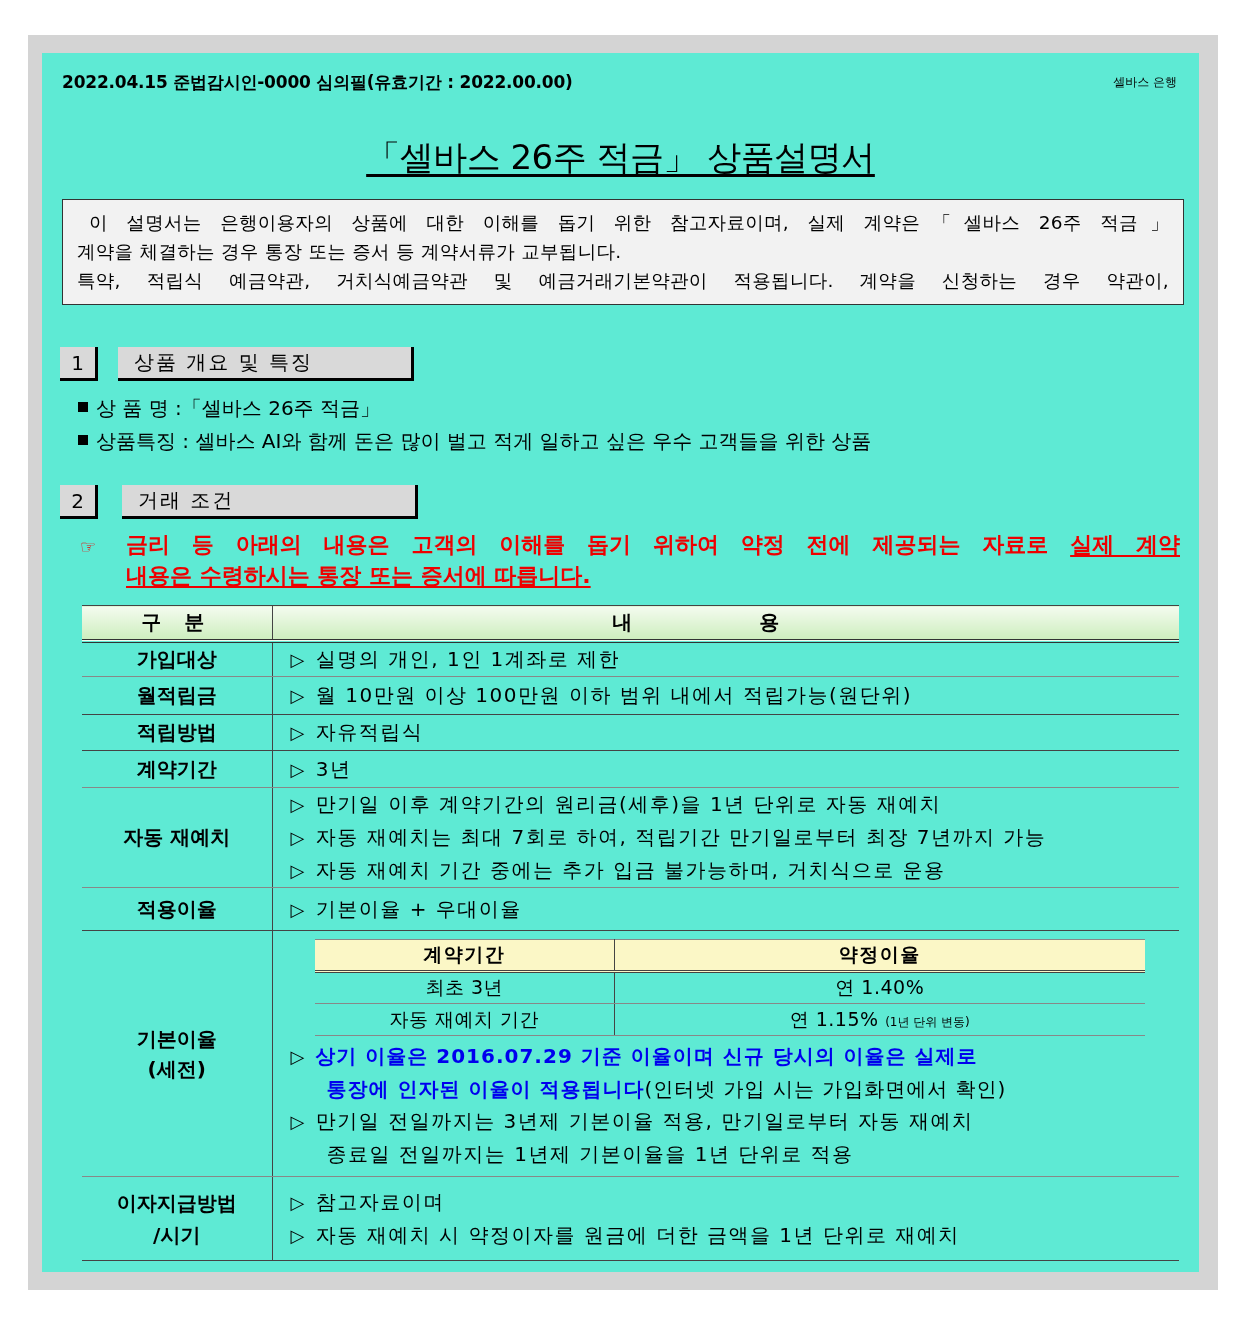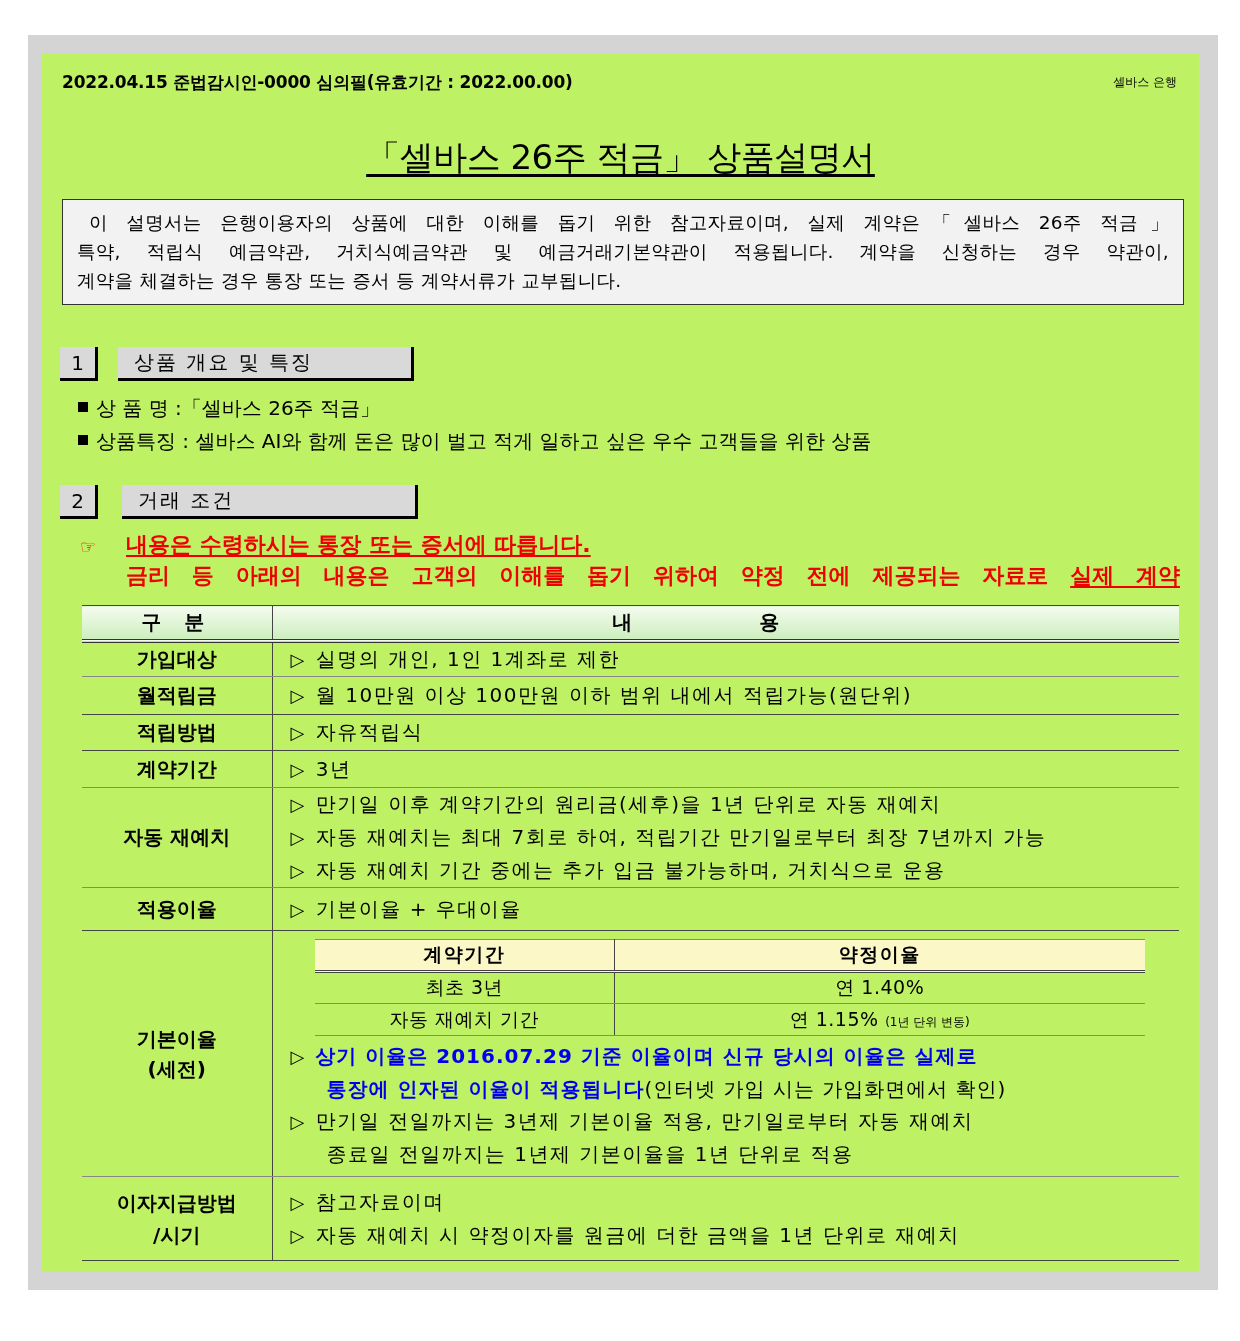--- a/index.html
+++ b/index.html
@@ -1,19 +1,19 @@
 <!DOCTYPE html>
 <html><head>
 <meta charset="utf-8">
 <style>
   * { box-sizing: border-box; margin: 0; padding: 0; }
   html, body { width: 1240px; height: 1341px; background: #ffffff; }
   body { font-family: "DejaVu Sans", "Liberation Sans", sans-serif; color: #000; position: relative; overflow: hidden; }
   .frame { position: absolute; left: 28px; top: 35px; width: 1190px; height: 1255px; background: #d4d4d4; }
-  .page { position: absolute; left: 42px; top: 53px; width: 1157px; height: 1219px; background: #bef264; }
+  .page { position: absolute; left: 42px; top: 53px; width: 1157px; height: 1219px; background: #5eead4; }
 
   .approval { position: absolute; left: 20px; top: 18px; font-size: 17px; font-weight: bold; letter-spacing: -0.2px; }
   .bank { position: absolute; right: 22px; top: 21px; font-size: 12px; }
 
   .title { position: absolute; left: 0; width: 100%; top: 82px; text-align: center; }
   .title span { font-size: 34px; font-weight: normal; text-decoration: underline; text-decoration-thickness: 3px; text-underline-offset: 5px; letter-spacing: -0.5px; }
 
   .notice { position: absolute; left: 20px; top: 146px; width: 1122px; height: 106px; border: 1.5px solid #333; background: #f2f2f2; padding: 8px 14px 6px 14px; font-size: 18.5px; line-height: 29px; text-align: justify; text-align-last: left; letter-spacing: 0.3px; }
   .notice .l { display: block; white-space: nowrap; }
   .notice .l.j { text-align: justify; text-align-last: justify; }
@@ -60,41 +60,41 @@
 
   <div class="approval">2022.04.15 준법감시인-0000 심의필(유효기간 : 2022.00.00)</div>
   <div class="bank">셀바스 은행</div>
 
   <div class="title">
     <span>「셀바스 26주 적금」 상품설명서</span>
   </div>
 
   <div class="notice">
     <span class="l j" style="padding-left:12px">이 설명서는 은행이용자의 상품에 대한 이해를 돕기 위한 참고자료이며, 실제 계약은「셀바스 26주 적금」</span>
+    <span class="l">계약을 체결하는 경우 통장 또는 증서 등 계약서류가 교부됩니다.</span>
     <span class="l j">특약, 적립식 예금약관, 거치식예금약관 및 예금거래기본약관이 적용됩니다. 계약을 신청하는 경우 약관이,</span>
-    <span class="l">계약을 체결하는 경우 통장 또는 증서 등 계약서류가 교부됩니다.</span>
   </div>
 
   <div class="sec-num" style="left:18px; top:294px;">1</div>
   <div class="sec-box" style="left:76px; top:294px; width:296px;">상품 개요 및 특징</div>
   <div class="bullet" style="top:342px;">
     <span class="sq"></span><span>상 품 명 :「셀바스 26주 적금」</span>
   </div>
   <div class="bullet" style="top:375px;">
     <span class="sq"></span><span>상품특징 : 셀바스 AI와 함께 돈은 많이 벌고 적게 일하고 싶은 우수 고객들을 위한 상품</span>
   </div>
 
   <div class="sec-num" style="left:18px; top:432px;">2</div>
   <div class="sec-box" style="left:80px; top:432px; width:296px;">거래 조건</div>
 
   <div class="warn">
     <span class="hand">☞</span>
     <span class="txt">
+      <span class="ln"><span>금리 등 아래의 내용은 고객의 이해를 돕기 위하여 약정 전에 제공되는 자료로 </span><u>실제 계약</u></span>
       <span class="ln last"><u>내용은 수령하시는 통장 또는 증서에 따릅니다.</u></span>
-      <span class="ln"><span>금리 등 아래의 내용은 고객의 이해를 돕기 위하여 약정 전에 제공되는 자료로 </span><u>실제 계약</u></span>
     </span>
   </div>
 
   <table class="main">
     <tbody>
         <tr>
       <th class="c1">구 분</th>
       <th class="c2">내 용</th>
     </tr>
 

